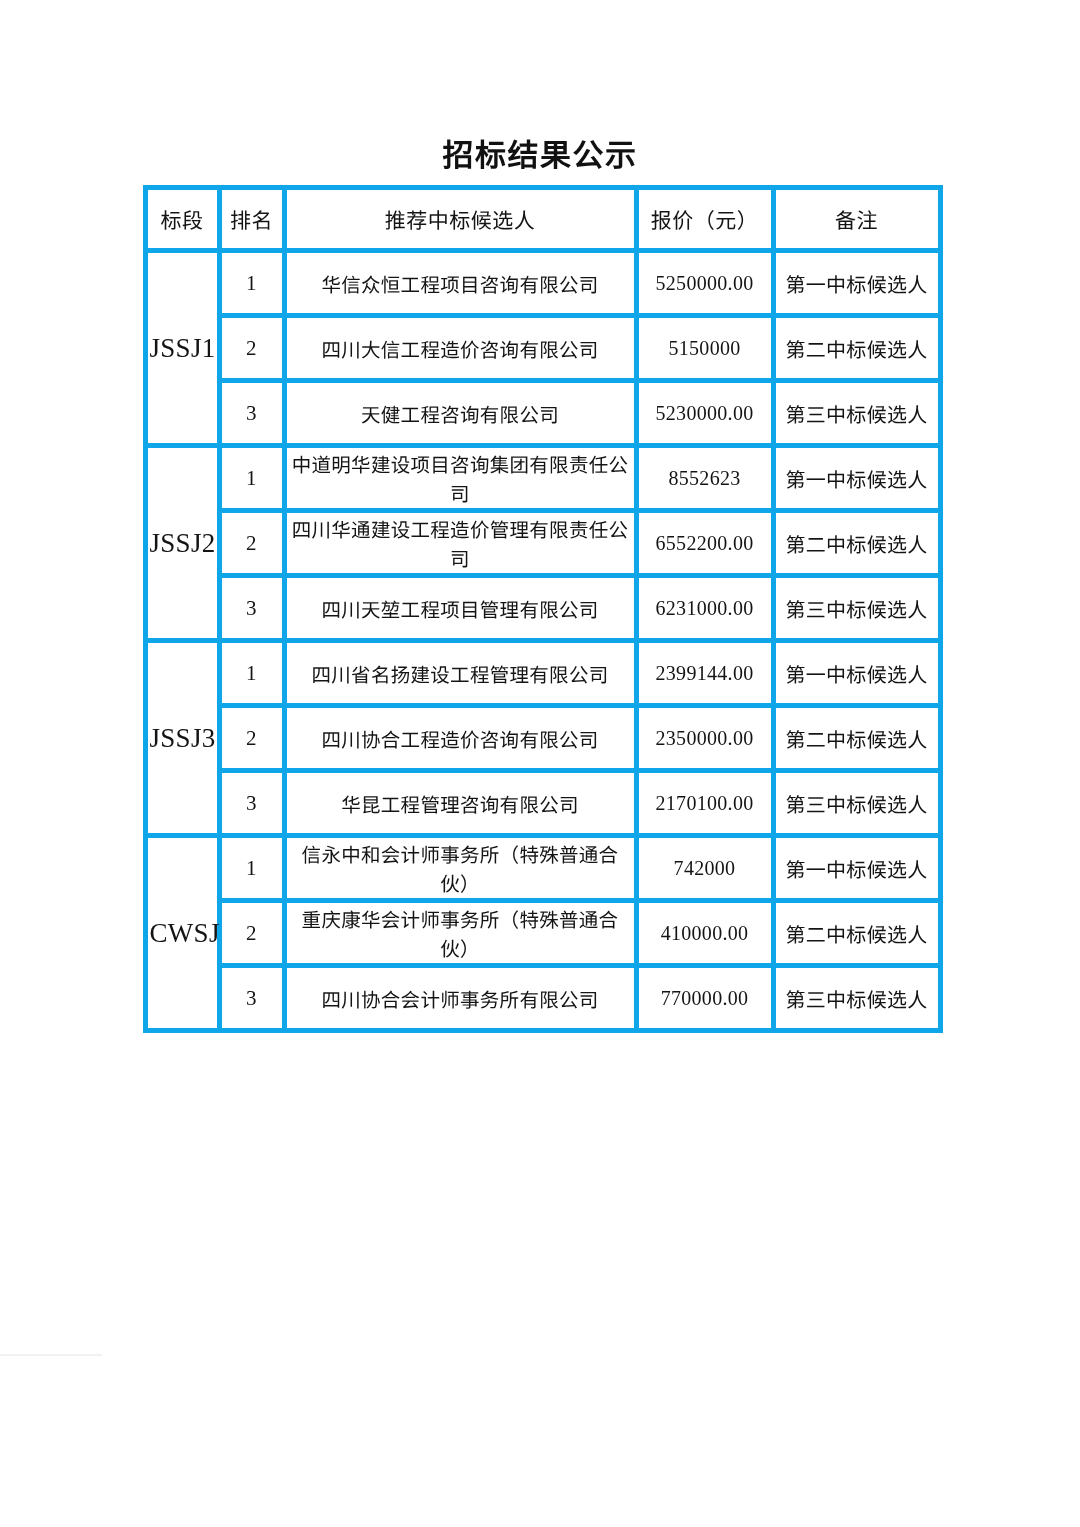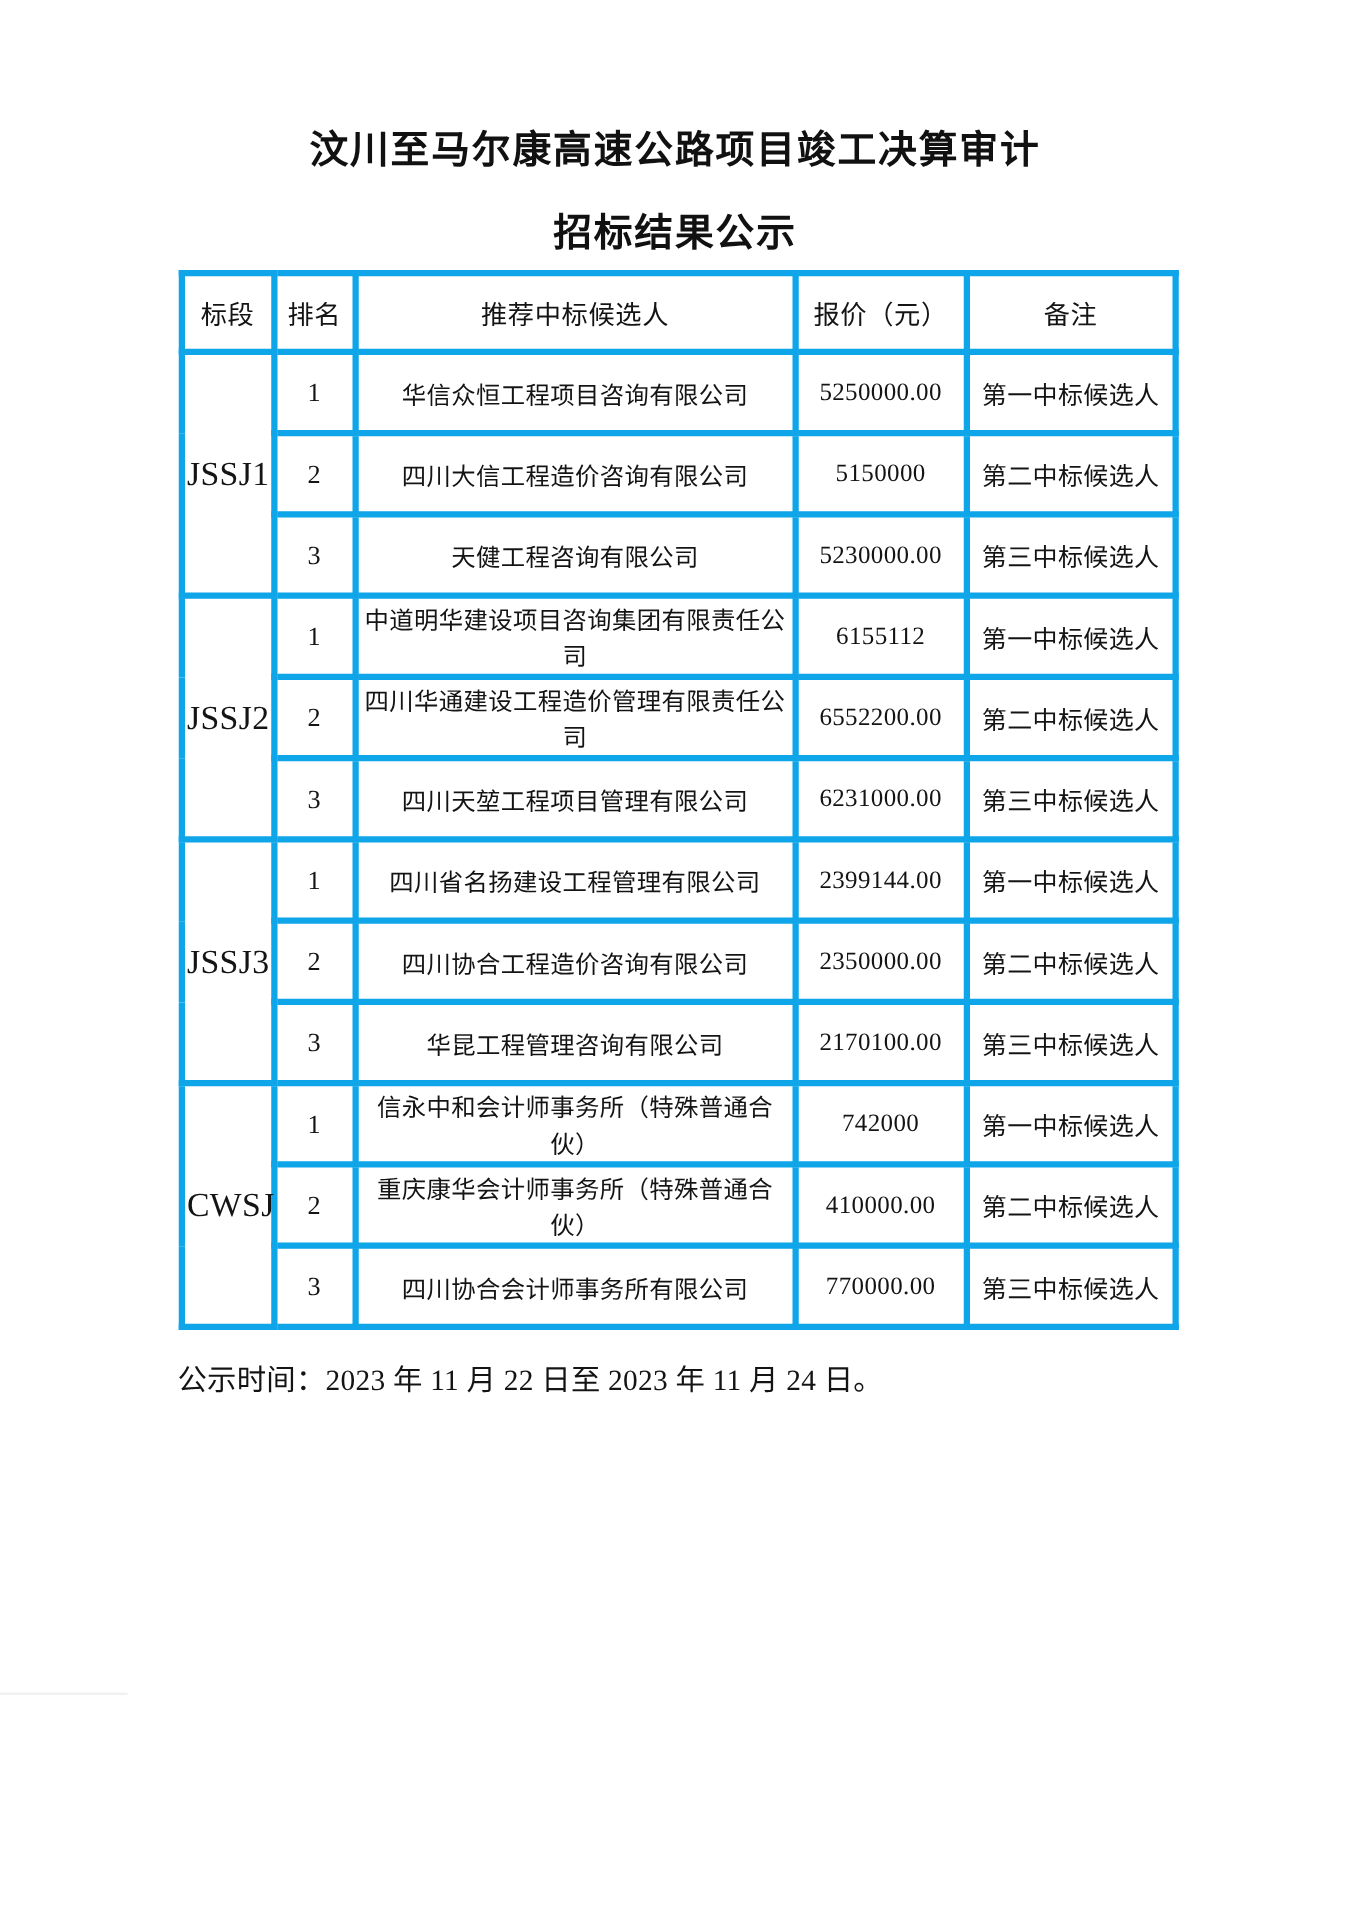--- a/index.html
+++ b/index.html
@@ -130,21 +130,20 @@
     background: #f1f1f3;
     pointer-events: none;
   }
 </style>
 </head>
 <body>
 
 <div class="page">
 
   <h1 class="doc-title">
-    <span class="line1">汶川至马尔康高速公路项目竣工决算审计</span>
     <span class="line2">招标结果公示</span>
   </h1>
 
 
   <div class="table-wrap">
     <table class="result-table">
       <colgroup>
         <col class="w-section">
         <col class="w-rank">
         <col class="w-candidate">
@@ -177,21 +176,21 @@
           <tr>
             <td class="col-rank">3</td>
             <td class="col-candidate">天健工程咨询有限公司</td>
             <td class="col-price">5230000.00</td>
             <td class="col-remark">第三中标候选人</td>
           </tr>
           <tr>
             <td class="col-section" rowspan="3">JSSJ2</td>
             <td class="col-rank">1</td>
             <td class="col-candidate">中道明华建设项目咨询集团有限责任公司</td>
-            <td class="col-price">6155112</td>
+            <td class="col-price">8552623</td>
             <td class="col-remark">第一中标候选人</td>
           </tr>
           <tr>
             <td class="col-rank">2</td>
             <td class="col-candidate">四川华通建设工程造价管理有限责任公司</td>
             <td class="col-price">6552200.00</td>
             <td class="col-remark">第二中标候选人</td>
           </tr>
           <tr>
             <td class="col-rank">3</td>
@@ -235,17 +234,16 @@
             <td class="col-rank">3</td>
             <td class="col-candidate">四川协合会计师事务所有限公司</td>
             <td class="col-price">770000.00</td>
             <td class="col-remark">第三中标候选人</td>
           </tr>
         </tbody>
     </table>
   </div>
 
   <div class="footer-block">
-    <div class="footer-line second">公示时间：2023 年 11 月 22 日至 2023 年 11 月 24 日。</div>
   </div>
 
   <div class="scan-smudge"></div>
 </div>
 
 </body></html>

